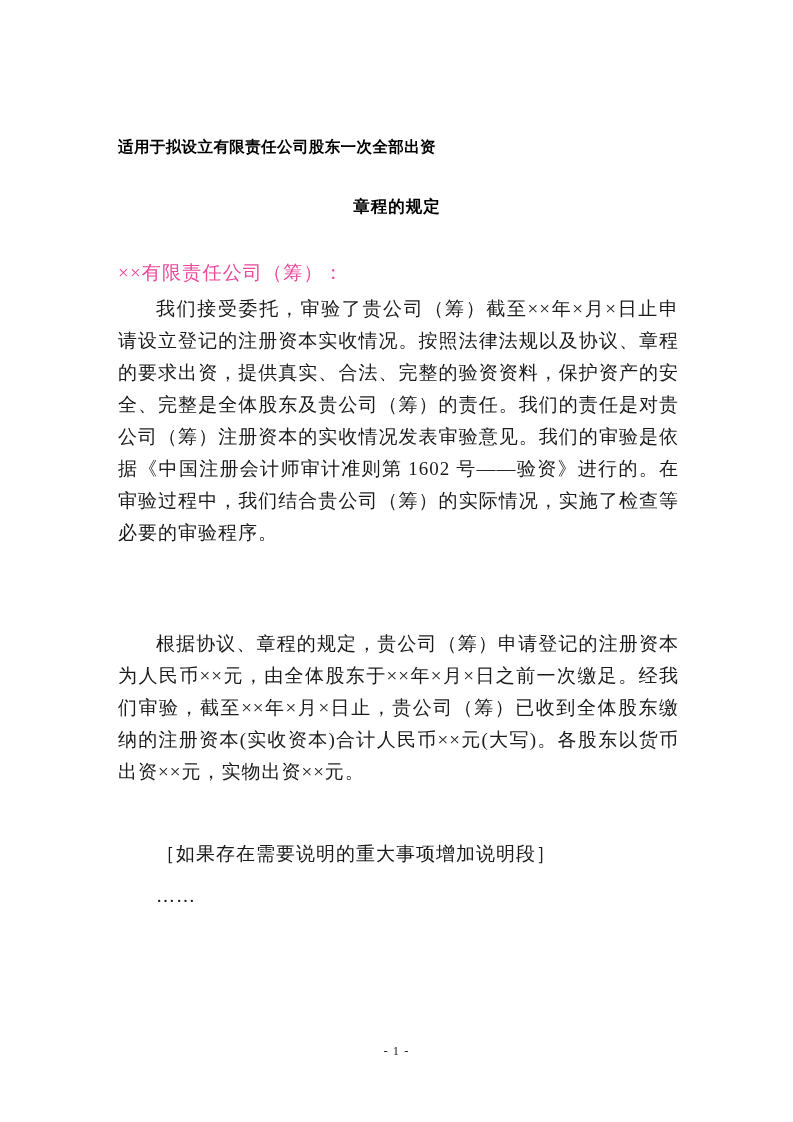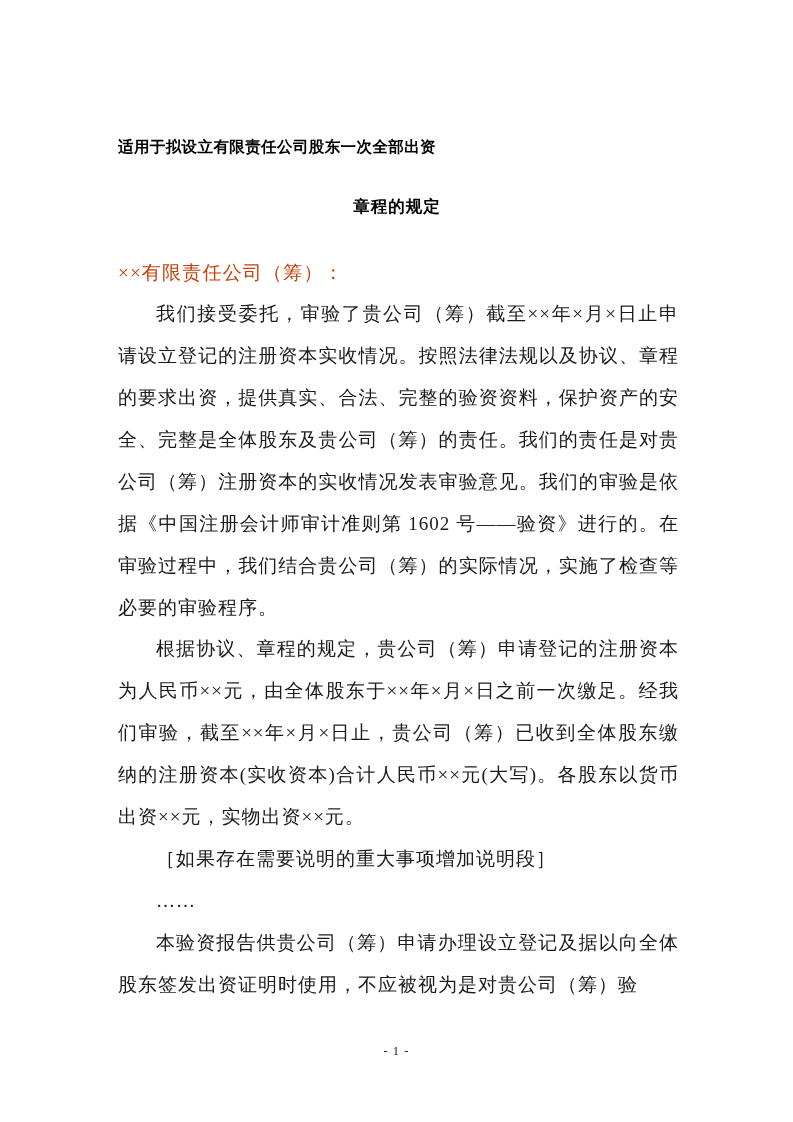--- a/index.html
+++ b/index.html
@@ -40,30 +40,30 @@
     font-size: 16.5px;
     letter-spacing: 1px;
     color: #000000;
   }
   .salutation {
     position: absolute;
     left: 118px;
     top: 252px;
     font-size: 19px;
     letter-spacing: 1.2px;
-    color: #c2410c;
+    color: #ec4899;
     white-space: nowrap;
   }
   .para {
     position: absolute;
     left: 118px;
     width: 561px;
     margin: 0;
     font-size: 19px;
-    line-height: 42px;
+    line-height: 32px;
     letter-spacing: 1px;
     text-align: justify;
     text-justify: inter-ideograph;
     text-indent: 2em;
     color: #1a1a1a;
   }
   .para-intro        { top: 285px; }
   .para-result       { top: 620px; }
   .para-bracket      { top: 830px; }
   .para-ellipsis     { top: 872px; }
@@ -91,17 +91,16 @@
   <div class="salutation">××有限责任公司（筹）：</div>
 
   <p class="para para-intro">我们接受委托，审验了贵公司（筹）截至××年×月×日止申请设立登记的注册资本实收情况。按照法律法规以及协议、章程的要求出资，提供真实、合法、完整的验资资料，保护资产的安全、完整是全体股东及贵公司（筹）的责任。我们的责任是对贵公司（筹）注册资本的实收情况发表审验意见。我们的审验是依据《中国注册会计师审计准则第 1602 号——验资》进行的。在审验过程中，我们结合贵公司（筹）的实际情况，实施了检查等必要的审验程序。</p>
 
   <p class="para para-result">根据协议、章程的规定，贵公司（筹）申请登记的注册资本为人民币××元，由全体股东于××年×月×日之前一次缴足。经我们审验，截至××年×月×日止，贵公司（筹）已收到全体股东缴纳的注册资本(实收资本)合计人民币××元(大写)。各股东以货币出资××元，实物出资××元。</p>
 
   <p class="para para-bracket">［如果存在需要说明的重大事项增加说明段］</p>
 
   <p class="para para-ellipsis">……</p>
 
-  <p class="para para-usage">本验资报告供贵公司（筹）申请办理设立登记及据以向全体股东签发出资证明时使用，不应被视为是对贵公司（筹）验</p>
 
   <div class="page-footer">- 1 -</div>
 
 </div>
 
 </body></html>

